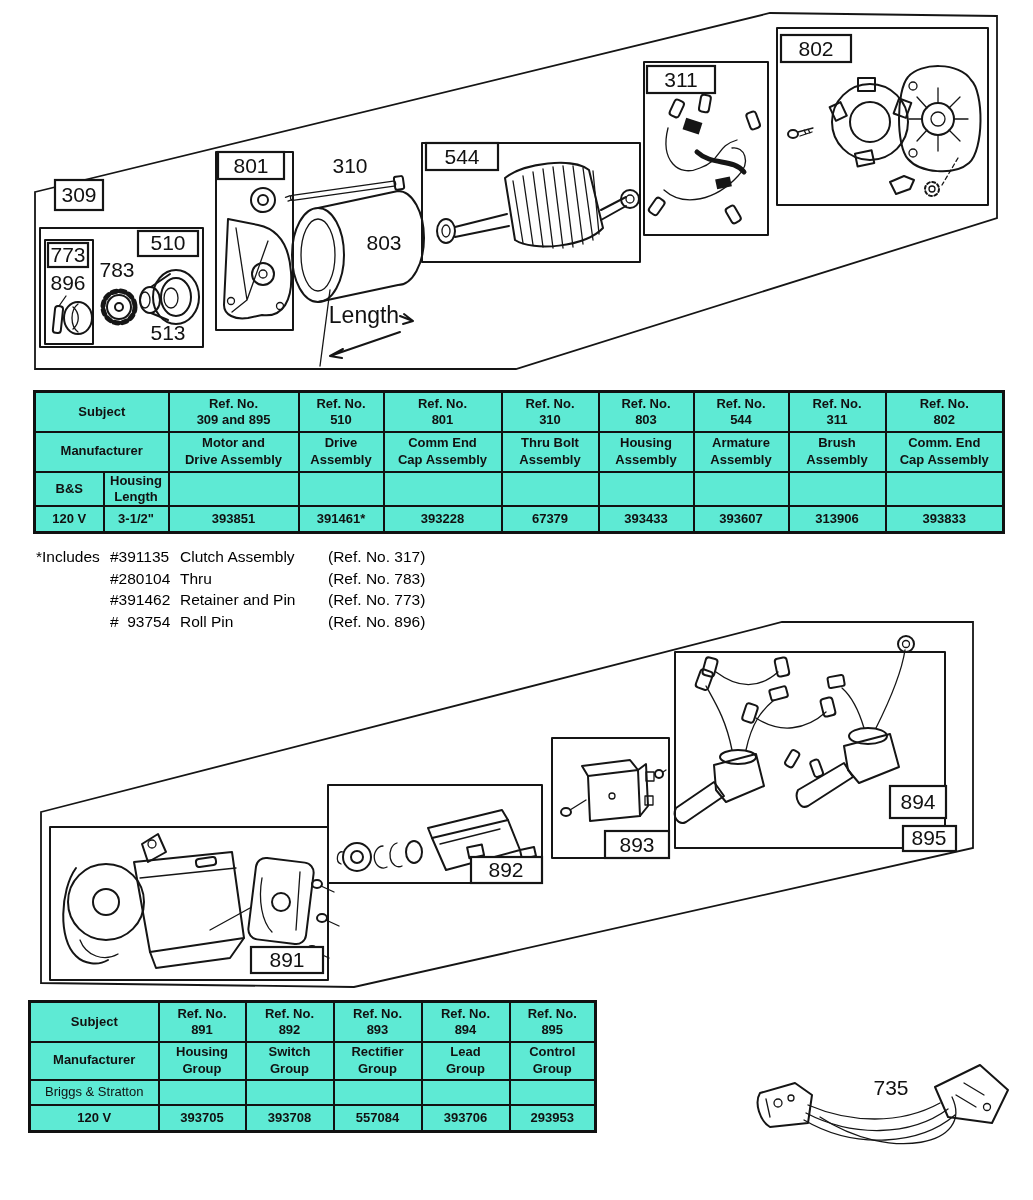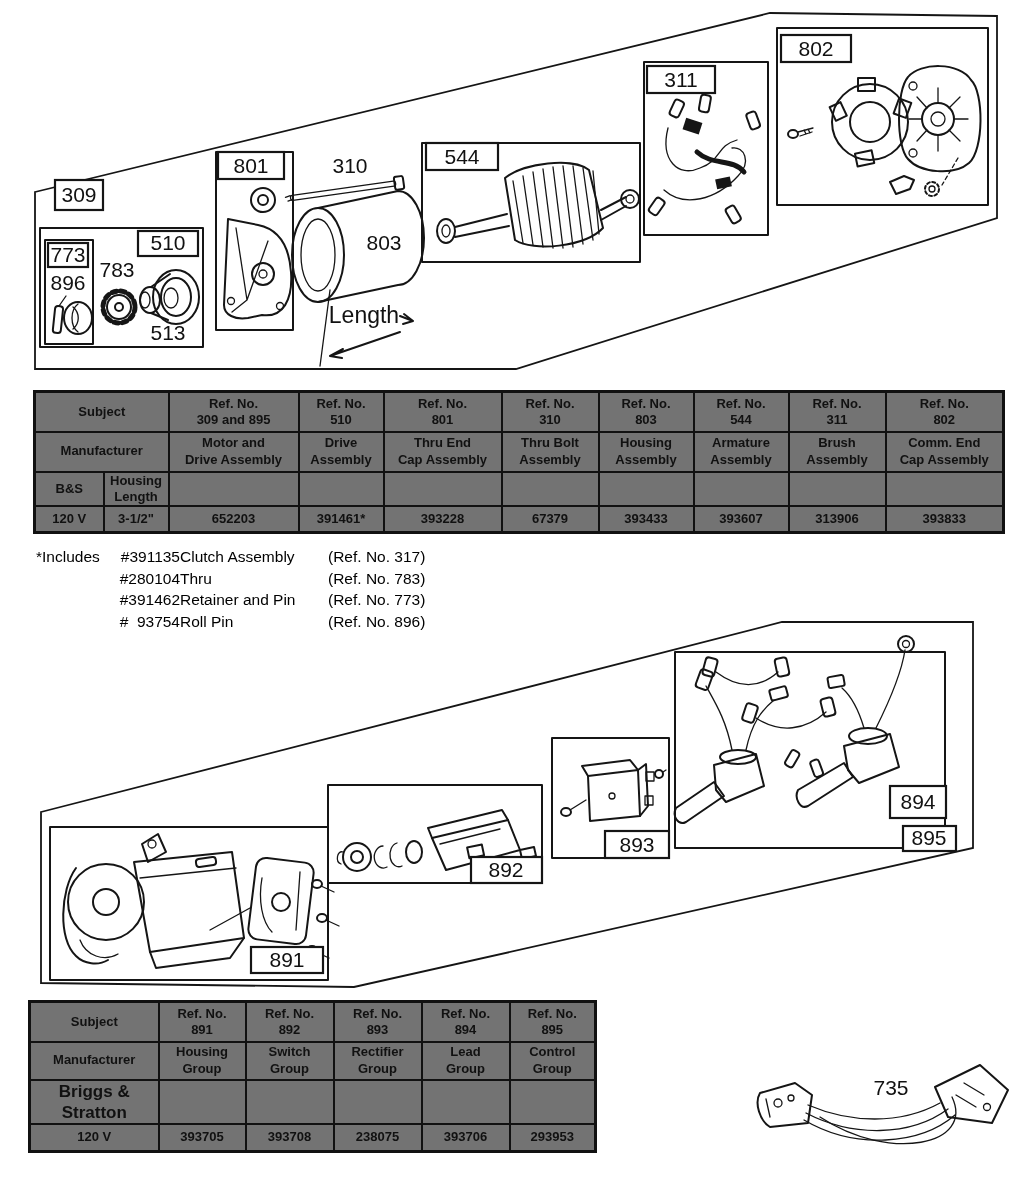--- a/index.html
+++ b/index.html
@@ -9,31 +9,31 @@
   #top-diagram{top:0;}
   #bottom-diagram{top:600px;}
   #cord-diagram{left:740px;top:1045px;}
   
   .band{fill:none;stroke:#151515;stroke-width:1.8;}
   .ln{fill:none;stroke:#151515;stroke-width:2;stroke-linecap:round;stroke-linejoin:round;}
   .lnthin{fill:none;stroke:#151515;stroke-width:1.3;stroke-linecap:round;stroke-linejoin:round;}
   .lbox{fill:#ffffff;stroke:#151515;stroke-width:2.2;}
   .dlabel{font-family:"Liberation Sans",sans-serif;font-size:21px;fill:#111;text-anchor:middle;}
   
-  .parts{position:absolute;border-collapse:collapse;table-layout:fixed;background:#737373;border:3px solid #111;}
+  .parts{position:absolute;border-collapse:collapse;table-layout:fixed;background:#5eead4;border:3px solid #111;}
   .parts td{border:2.5px solid #111;font-weight:bold;text-align:center;vertical-align:middle;
             padding:0;font-size:13px;line-height:1.25;color:#111;}
   #table1{left:33px;top:390px;width:969px;}
   #table2{left:28px;top:1000px;width:566px;}
   .val{font-size:13.5px;border-radius:13px;}
   
   .footnote{position:absolute;left:36px;top:546px;display:grid;
             grid-template-columns:74px 70px 148px auto;
             font-size:15.5px;line-height:21.5px;color:#000000;}
-  .fn-part{white-space:pre;text-align:right;}
+  .fn-part{white-space:pre;}
 </style>
 </head>
 <body>
 
 <div class="page">
 
   <svg id="top-diagram" width="1033" height="385" viewBox="0 0 1033 385">
     <polygon class="band" points="35,192 770,13 997,16 997,218 516,369 35,369"></polygon>
 
     <g>
@@ -221,21 +221,21 @@
         <td colspan="2">Manufacturer</td>
         <td>
             <div>Motor and</div>
             <div>Drive Assembly</div>
           </td>
         <td>
             <div>Drive</div>
             <div>Assembly</div>
           </td>
         <td>
-            <div>Thru End</div>
+            <div>Comm End</div>
             <div>Cap Assembly</div>
           </td>
         <td>
             <div>Thru Bolt</div>
             <div>Assembly</div>
           </td>
         <td>
             <div>Housing</div>
             <div>Assembly</div>
           </td>
@@ -263,21 +263,21 @@
         <td></td>
         <td></td>
         <td></td>
         <td></td>
         <td></td>
         <td></td>
       </tr>
       <tr style="height:26px">
         <td class="val">120 V</td>
         <td class="val">3-1/2"</td>
-        <td class="val">652203</td>
+        <td class="val">393851</td>
         <td class="val">391461*</td>
         <td class="val">393228</td>
         <td class="val">67379</td>
         <td class="val">393433</td>
         <td class="val">393607</td>
         <td class="val">313906</td>
         <td class="val">393833</td>
       </tr>
     </tbody>
   </table>
@@ -451,32 +451,32 @@
         <td>
             <div>Lead</div>
             <div>Group</div>
           </td>
         <td>
             <div>Control</div>
             <div>Group</div>
           </td>
       </tr>
       <tr style="height:25px">
-        <td style="font-weight:bold;font-size:17px">Briggs &amp; Stratton</td>
+        <td style="font-weight:normal;font-size:13px">Briggs &amp; Stratton</td>
         <td></td>
         <td></td>
         <td></td>
         <td></td>
         <td></td>
       </tr>
       <tr style="height:27px">
         <td class="val">120 V</td>
         <td class="val">393705</td>
         <td class="val">393708</td>
-        <td class="val">238075</td>
+        <td class="val">557084</td>
         <td class="val">393706</td>
         <td class="val">293953</td>
       </tr>
     </tbody>
   </table>
 
   <svg id="cord-diagram" width="293" height="125" viewBox="0 0 293 125">
     <text class="dlabel" x="151" y="50">735</text>
     <g>
       <path class="ln" d="M20,48 L55,38 L72,50 L68,78 L30,82 C20,76 14,58 20,48 Z"></path>

